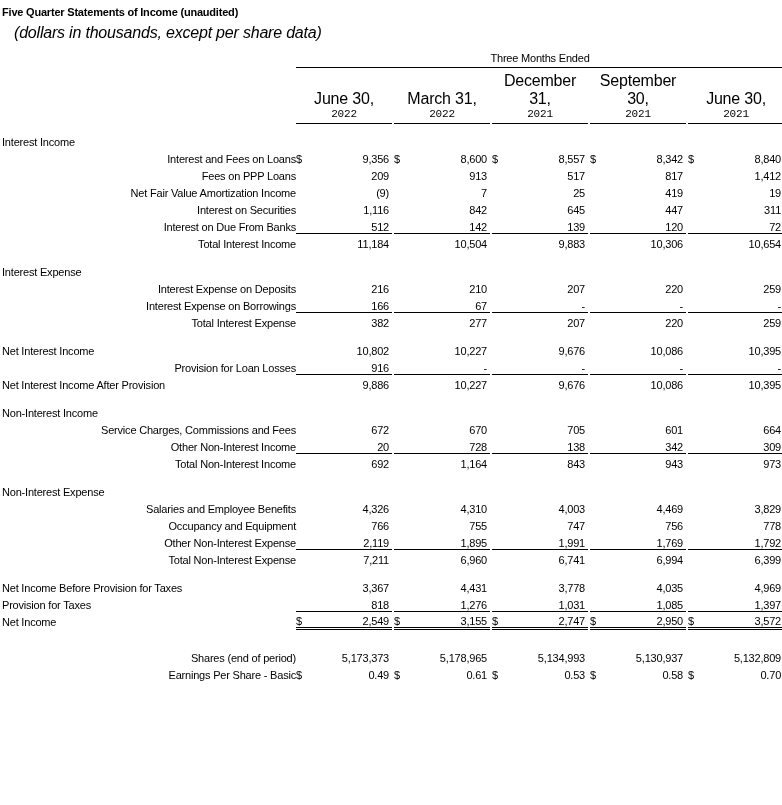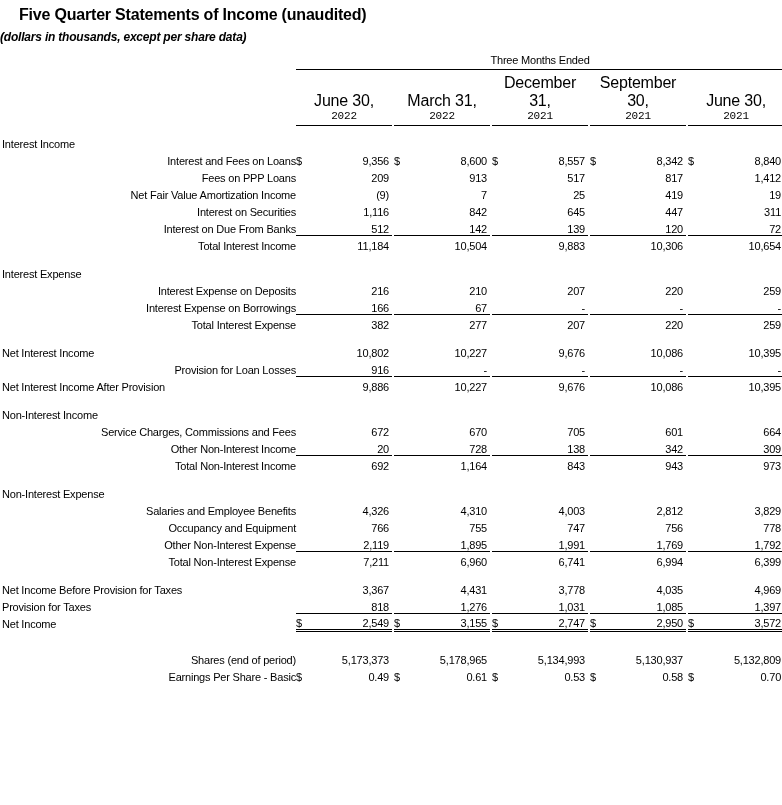--- a/index.html
+++ b/index.html
@@ -15,30 +15,30 @@
     overflow: hidden;
   }
   .page {
     position: relative;
     width: 782px;
     height: 805px;
     padding: 0;
     box-sizing: border-box;
   }
   .title {
+    font-size: 11px;
+    font-weight: bold;
+    margin: 6px 0 0 2px;
+    letter-spacing: -0.2px;
+  }
+  .subtitle {
     font-size: 16px;
-    font-weight: bold;
-    margin: 6px 0 0 19px;
-    letter-spacing: -0.2px;
-  }
-  .subtitle {
-    font-size: 12px;
-    font-weight: bold;
+    font-weight: normal;
     font-style: italic;
-    margin: 6px 0 0 0;
+    margin: 6px 0 0 14px;
     letter-spacing: -0.2px;
   }
   table.fin {
     width: 778px;
     border-collapse: collapse;
     margin-top: 8px;
     font-size: 11px;
     table-layout: fixed;
   }
   table.fin td, table.fin th {
@@ -497,21 +497,21 @@
       <td></td>
       <td class="num">4,326</td>
       <td></td>
       <td></td>
       <td class="num">4,310</td>
       <td></td>
       <td></td>
       <td class="num">4,003</td>
       <td></td>
       <td></td>
-      <td class="num">2,812</td>
+      <td class="num">4,469</td>
       <td></td>
       <td></td>
       <td class="num">3,829</td>
     </tr>
 
     <tr class="rowh">
       <td class="item">Occupancy and Equipment</td>
       <td></td>
       <td class="num">766</td>
       <td></td>

